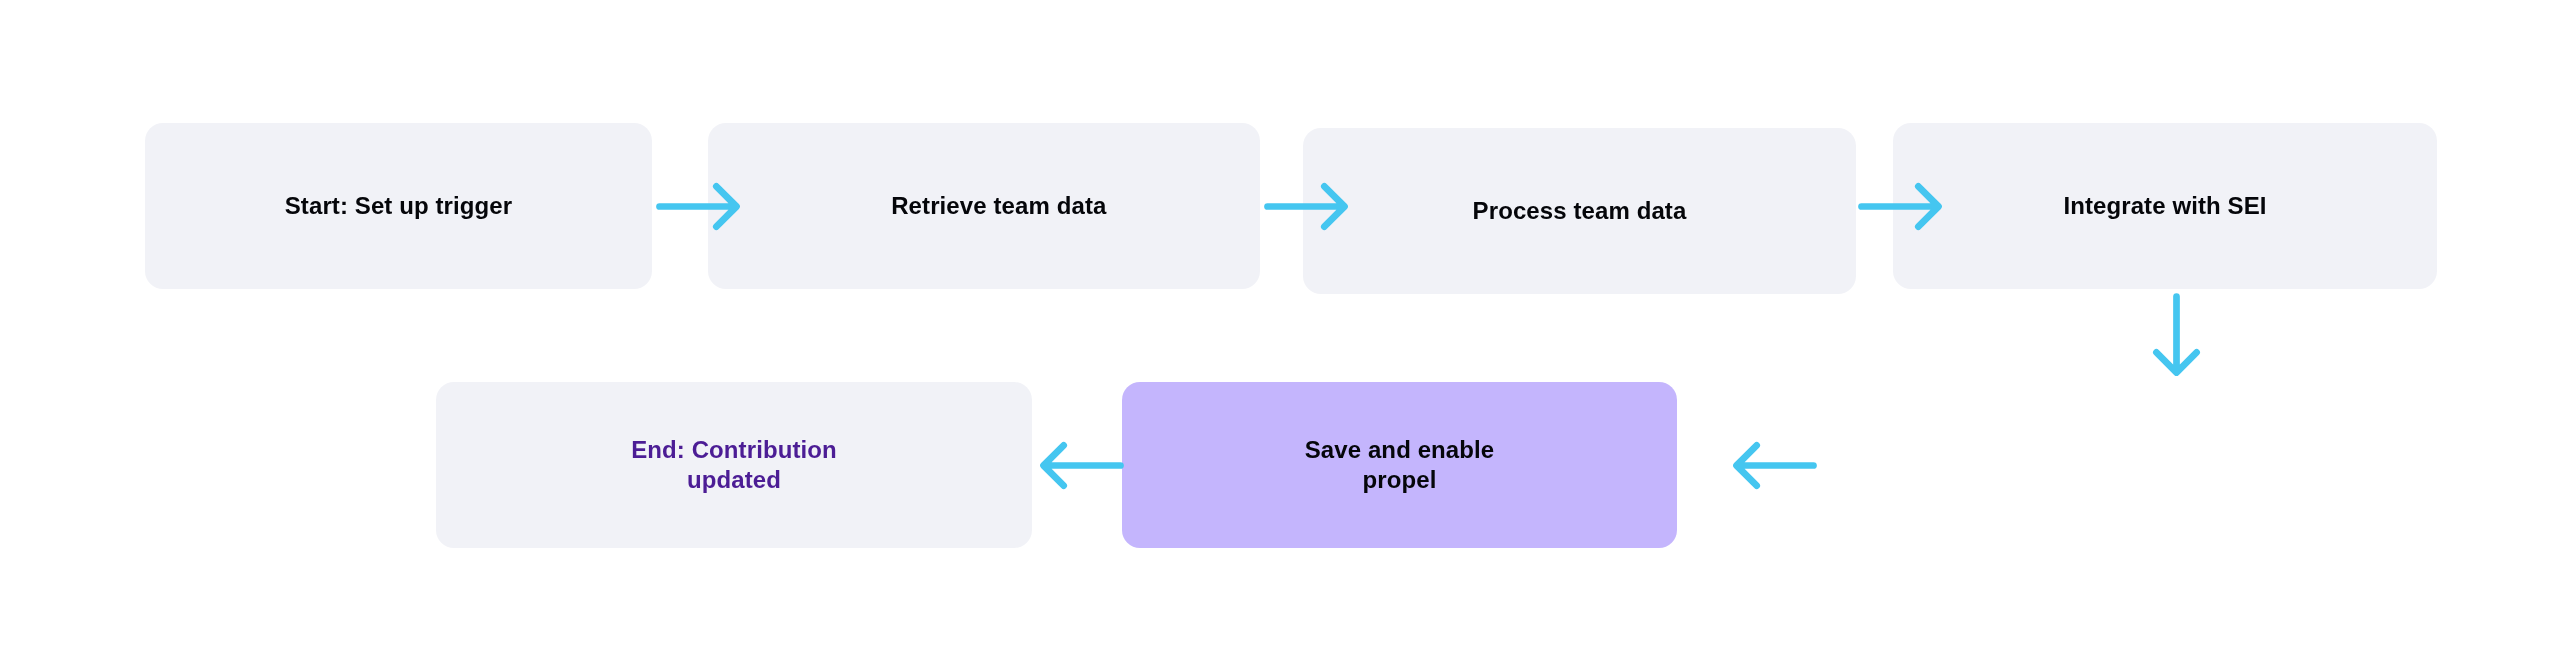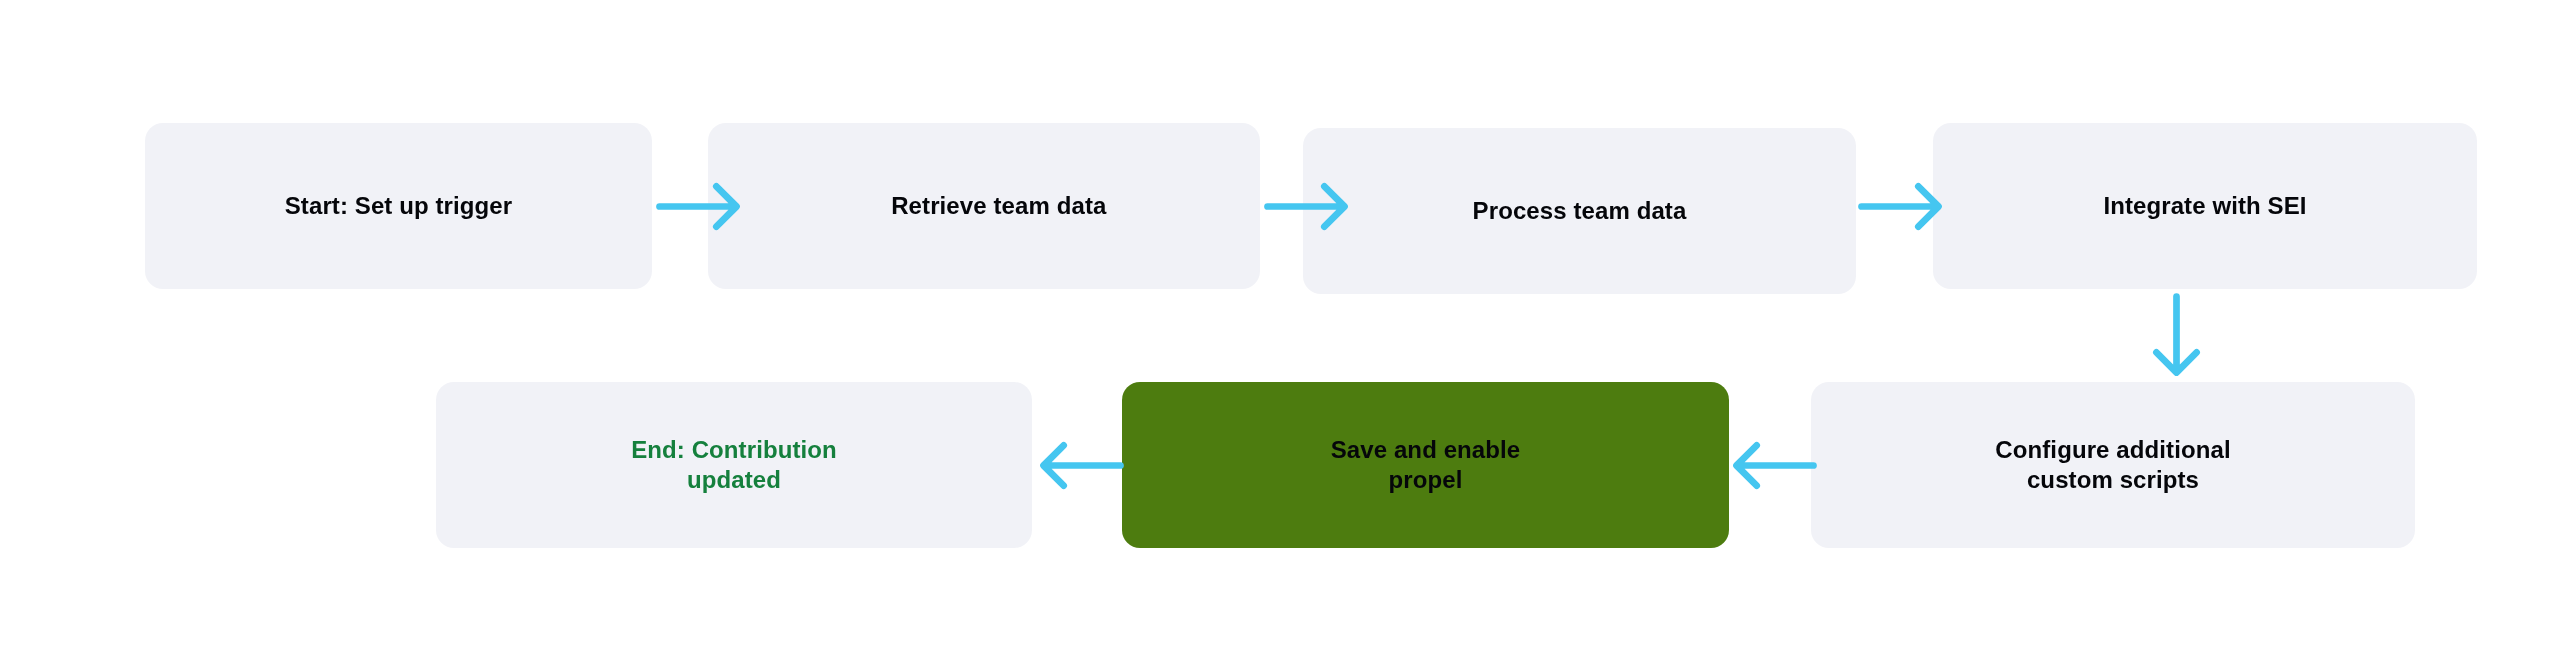--- a/index.html
+++ b/index.html
@@ -52,33 +52,29 @@
 <div id="flowchart" style="background: rgb(255, 255, 255);">
     <div class="node" style="left: 145px; top: 123px; width: 507px; height: 166px; background: rgb(241, 242, 247);">
       <div class="node-label" style="color: rgb(5, 6, 10);">Start: Set up trigger</div>
     </div>
     <div class="node" style="left: 708px; top: 123px; width: 552px; height: 166px; background: rgb(241, 242, 247); padding-left: 43px;">
       <div class="node-label" style="color: rgb(5, 6, 10);">Retrieve team data</div>
     </div>
     <div class="node" style="left: 1303px; top: 128px; width: 553px; height: 166px; background: rgb(241, 242, 247);">
       <div class="node-label" style="color: rgb(5, 6, 10);">Process team data</div>
     </div>
-    <div class="node" style="left: 1893px; top: 123px; width: 544px; height: 166px; background: rgb(241, 242, 247); margin-left: 40px;">
+    <div class="node" style="left: 1893px; top: 123px; width: 544px; height: 166px; background: rgb(241, 242, 247);">
       <div class="node-label" style="color: rgb(5, 6, 10);">Integrate with SEI</div>
     </div>
-    <div class="node" style="left: 1811px; top: 382px; width: 604px; height: 166px; background: rgb(241, 242, 247);">
-      <div class="node-label" style="color: rgb(5, 6, 10);">Configure additional
-custom scripts</div>
-    </div>
-    <div class="node" style="left: 1122px; top: 382px; width: 607px; height: 166px; background: #4d7c0f;">
+    <div class="node" style="left: 1122px; top: 382px; width: 555px; height: 166px; background: #c4b5fd;">
       <div class="node-label" style="color: rgb(5, 6, 10);">Save and enable
 propel</div>
     </div>
     <div class="node" style="left: 436px; top: 382px; width: 596px; height: 166px; background: rgb(241, 242, 247);">
-      <div class="node-label" style="color: #15803d; text-align: center;">End: Contribution
+      <div class="node-label" style="color: #4c1d95; text-align: center;">End: Contribution
 updated</div>
     </div>
     <div class="edge" style="left: 658px; top: 190px; width: 80px; height: 33px;">
       <svg width="80" height="33" viewBox="0 0 107 44">
         <path d="M2,22 L103,22 M78,-5 L105,22 L78,49" fill="none" stroke="#45c6f0" stroke-width="9" stroke-linecap="round" stroke-linejoin="round"></path>
       </svg>
     </div>
     <div class="edge" style="left: 1266px; top: 190px; width: 80px; height: 33px;">
       <svg width="80" height="33" viewBox="0 0 107 44">
         <path d="M2,22 L103,22 M78,-5 L105,22 L78,49" fill="none" stroke="#45c6f0" stroke-width="9" stroke-linecap="round" stroke-linejoin="round"></path>

